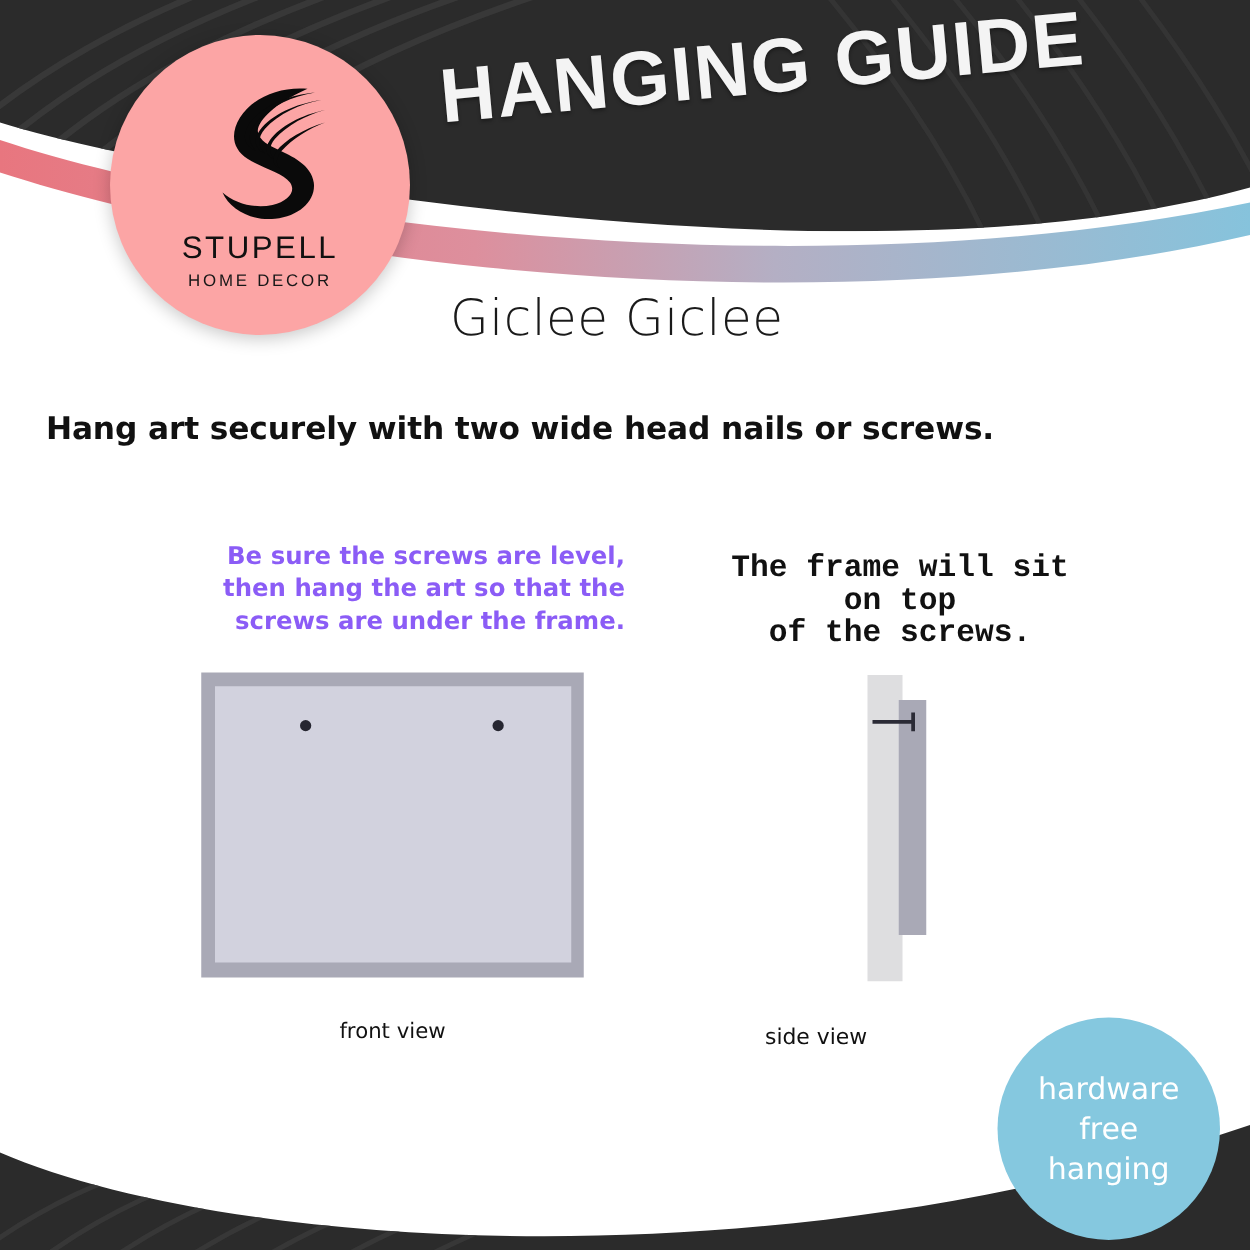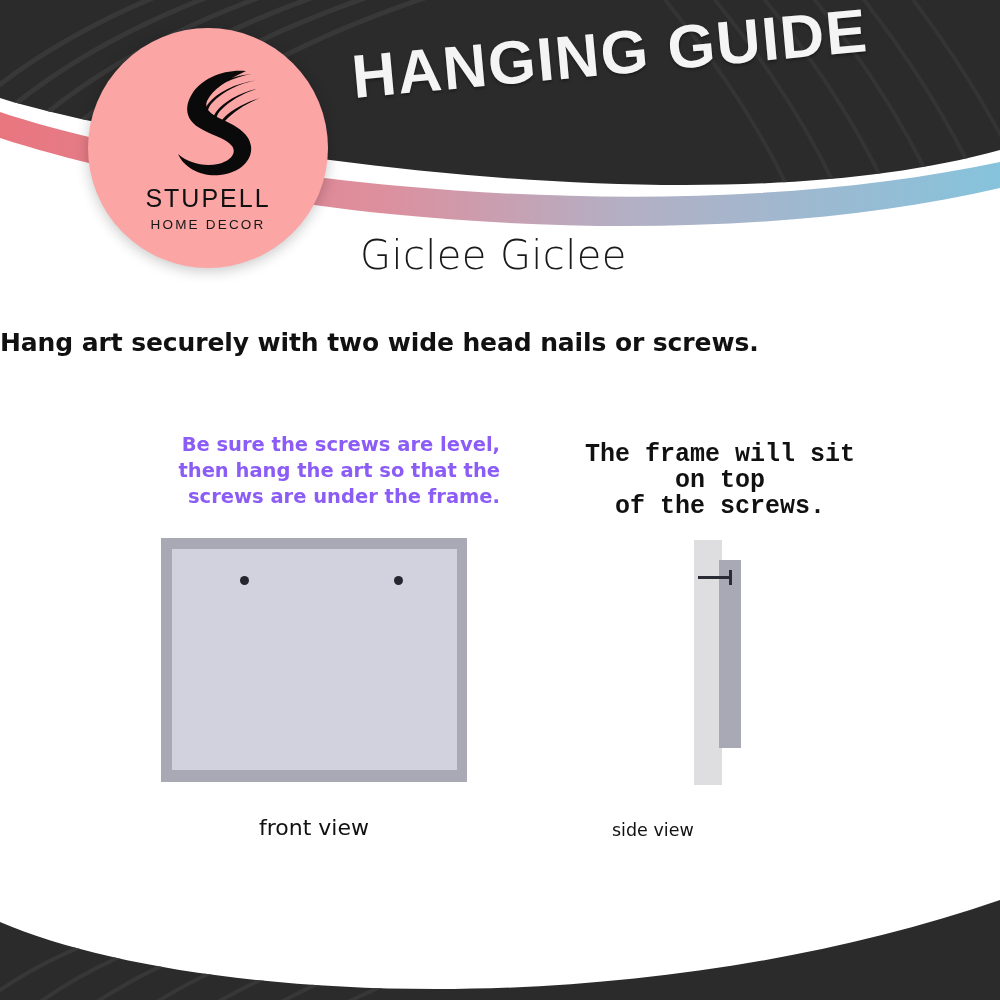--- a/index.html
+++ b/index.html
@@ -97,20 +97,21 @@
     color: #1a1a1a;
     letter-spacing: 0.4px;
   }
 
   
   .lead-text {
     position: absolute;
     left: 0;
     top: 328px;
     width: 832px;
+    text-align: center;
     font-family: "DejaVu Sans", sans-serif;
     font-size: 25px;
     font-weight: 600;
     color: #111111;
     letter-spacing: -0.1px;
   }
 
   
   .cap-left {
     position: absolute;
@@ -200,21 +201,21 @@
   }
 
   
   .label-front {
     position: absolute;
     left: 161px;
     top: 815px;
     width: 306px;
     text-align: center;
     font-family: "DejaVu Sans", sans-serif;
-    font-size: 22px;
+    font-size: 17px;
     font-weight: 500;
     color: #111111;
   }
   .label-side {
     position: absolute;
     left: 612px;
     top: 820px;
     width: 210px;
     text-align: left;
     font-family: "DejaVu Sans", sans-serif;
@@ -361,14 +362,19 @@
     <div>of the screws.</div>
   </div>
 
   <div class="side-wall"></div>
   <div class="side-frame"></div>
   <div class="nail-shaft"></div>
   <div class="nail-head"></div>
 
   <div class="label-side">side view</div>
 
+  <div class="hw-badge">
+    <span>hardware</span>
+    <span>free</span>
+    <span>hanging</span>
+  </div>
 
 </div>
 
 </body></html>

